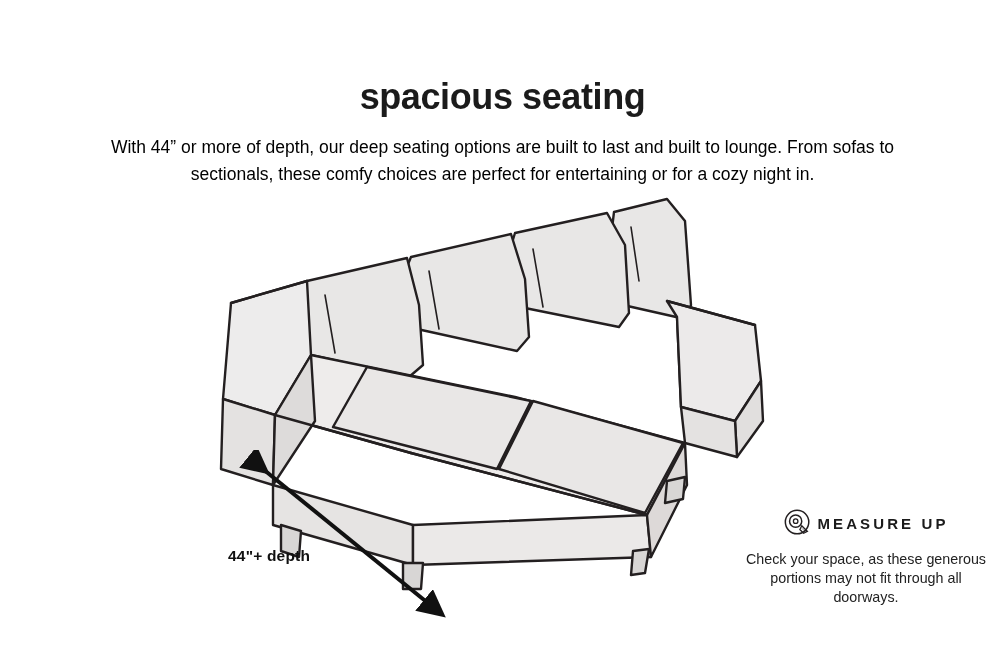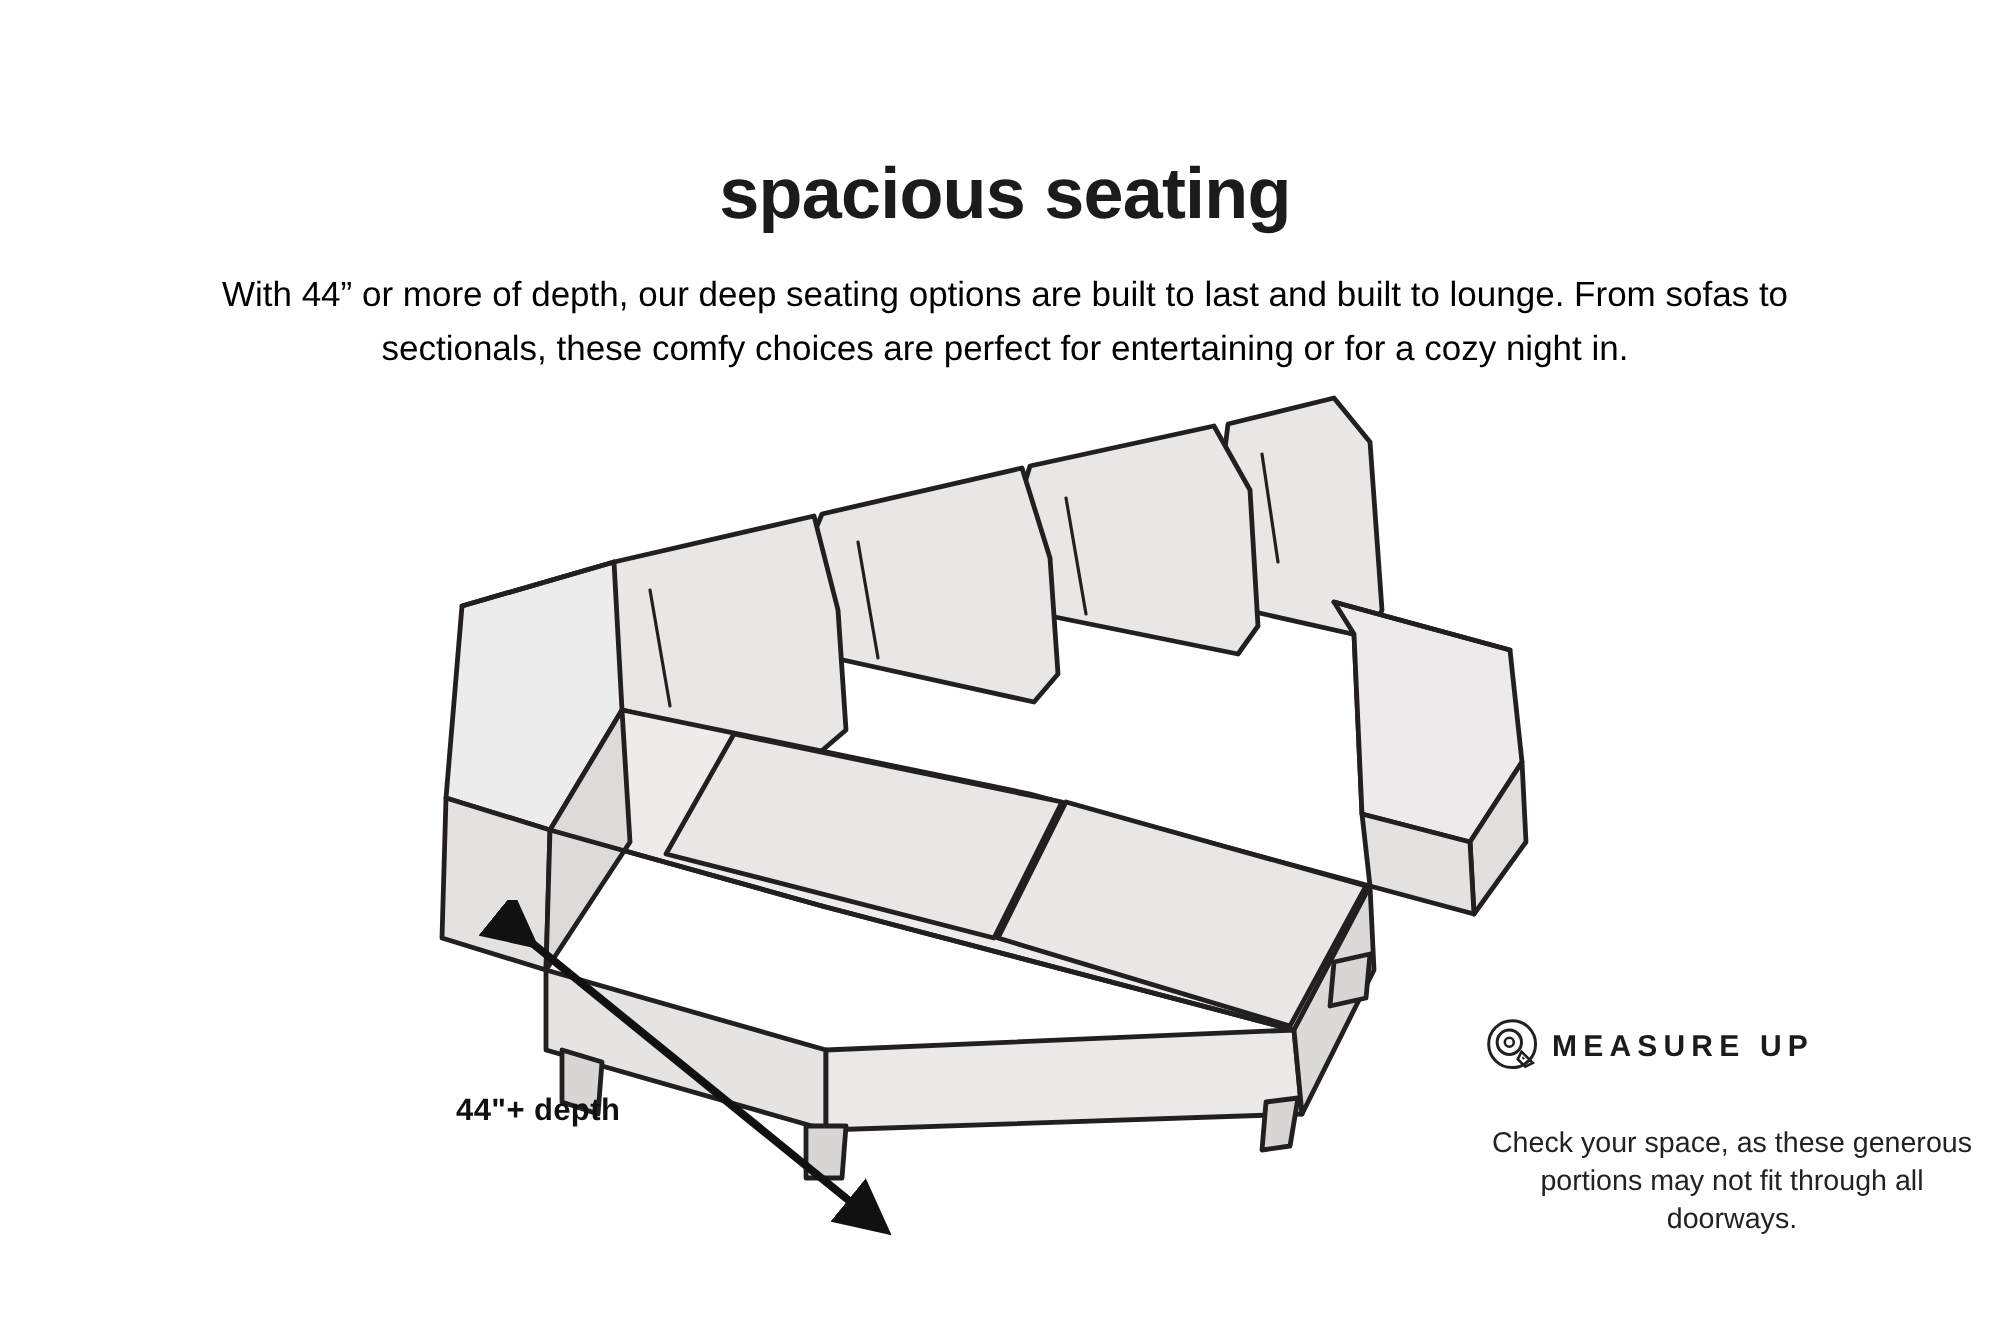--- a/index.html
+++ b/index.html
@@ -58,31 +58,31 @@
   }
   .measure-block {
     position: absolute;
     left: 742px;
     top: 508px;
     width: 248px;
   }
   .measure-head {
     display: flex;
     align-items: center;
-    justify-content: flex-start;
+    justify-content: center;
     gap: 4px;
   }
   .measure-title {
     font-size: 15px;
     font-weight: bold;
     letter-spacing: 3.1px;
     color: #1b1b1b;
   }
   .measure-note {
-    margin-top: 25px;
+    margin-top: 12px;
     text-align: center;
     font-size: 14.3px;
     line-height: 19px;
     color: #222222;
   }
   .tape-icon {
     width: 30px;
     height: 30px;
     display: block;
   }

